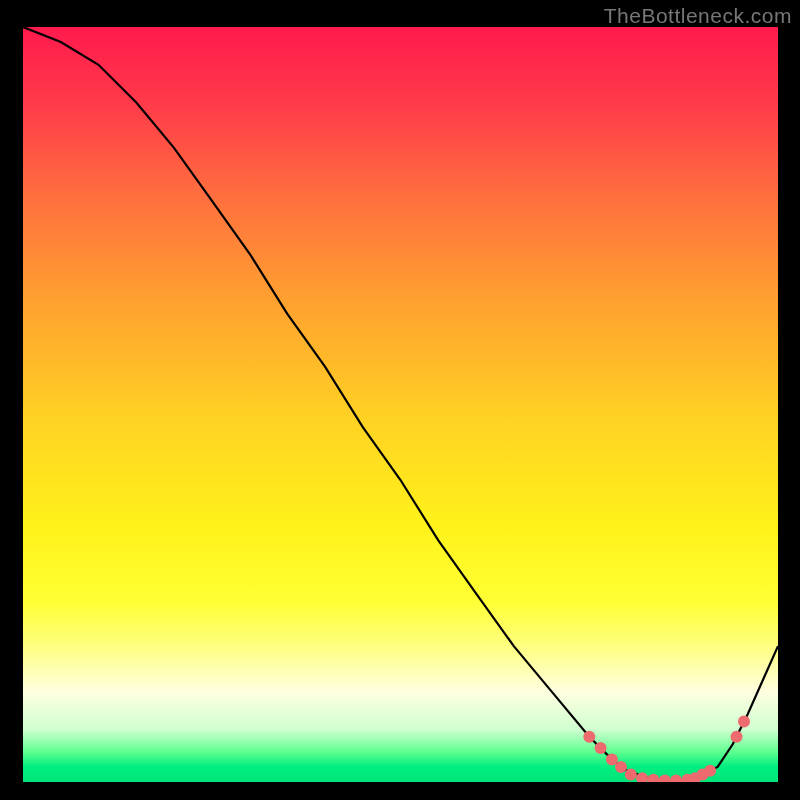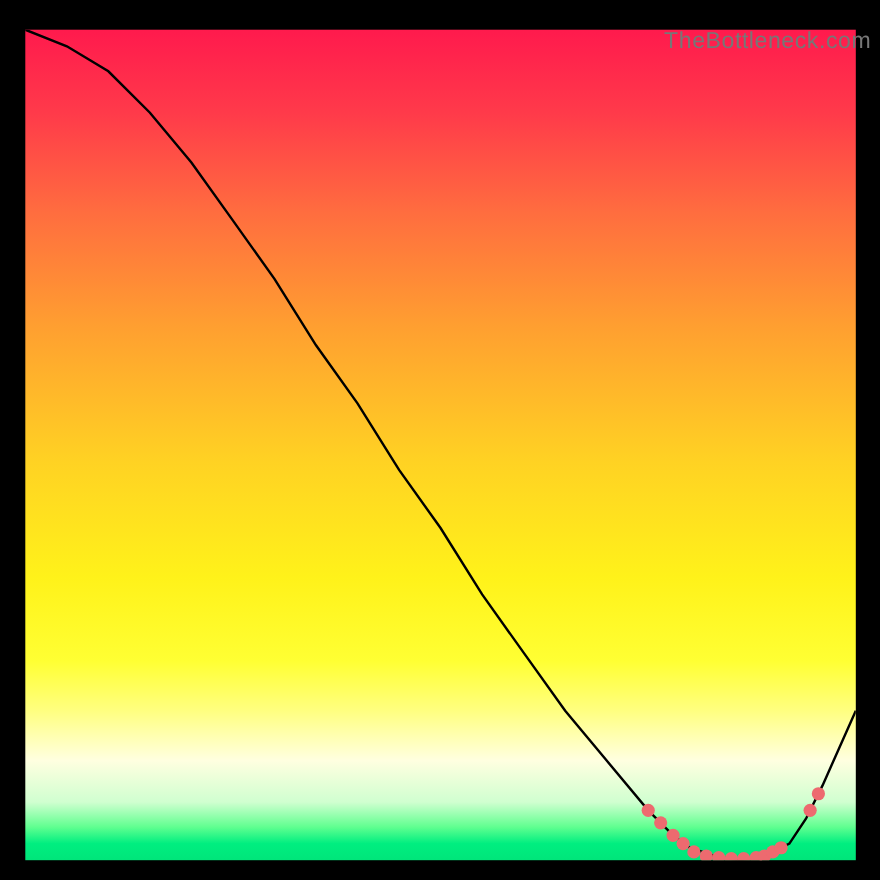--- a/index.html
+++ b/index.html
@@ -22,21 +22,20 @@
   }
   .watermark {
     position: absolute;
     top: 4px;
     right: 8px;
     color: #777;
     font-size: 21px;
     font-weight: 400;
     letter-spacing: 0.5px;
     z-index: 10;
-    margin-top: 22px;
   }
   .plot {
     position: absolute;
     left: 23px;
     top: 27px;
     width: 755px;
     height: 755px;
     background: linear-gradient(to bottom,
       #ff1a4d 0%,
       #ff3a4a 10%,

